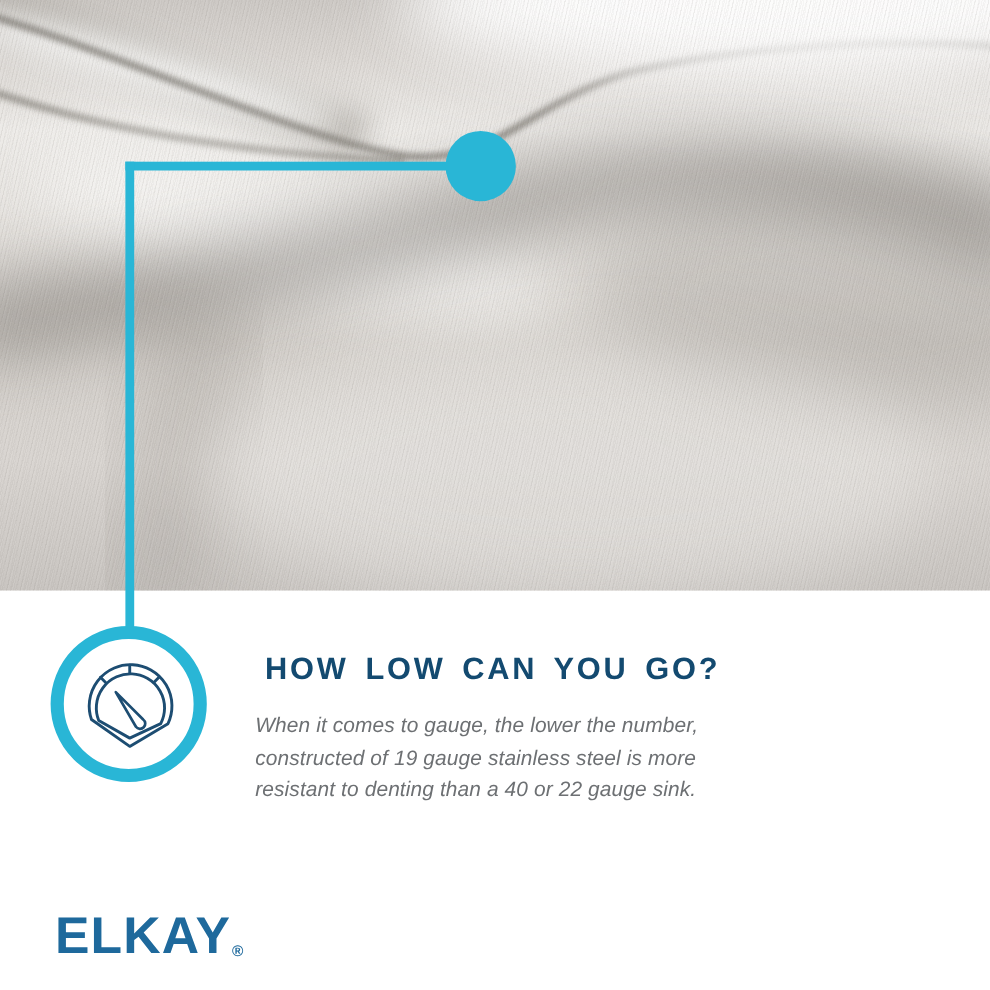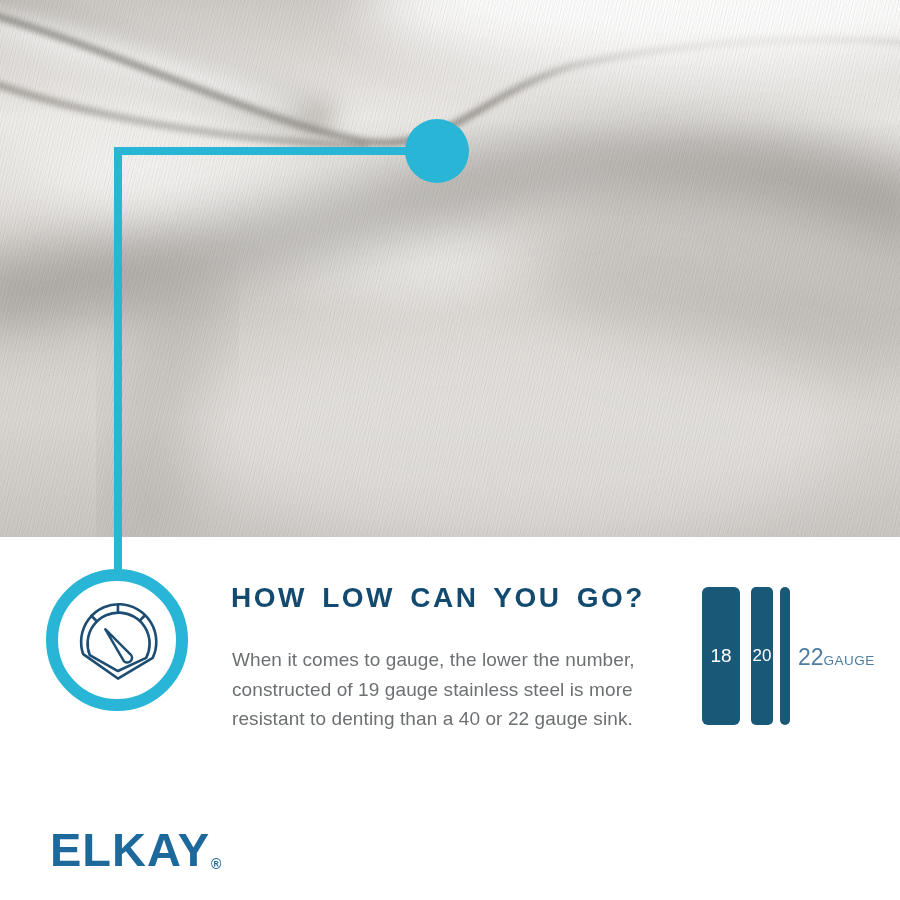--- a/index.html
+++ b/index.html
@@ -25,25 +25,25 @@
 
   
   .badge {
     position:absolute; left:46px; top:569px; width:142px; height:142px;
     box-sizing:border-box; border:12px solid #29b6d6; border-radius:50%;
     background:#ffffff; display:flex; align-items:center; justify-content:center;
   }
 
   
   .heading {
-    position:absolute; left:231px; top:582px; margin:0;
+    position:absolute; left:231px; top:582px; margin:10px;
     font-size:28px; font-weight:bold; letter-spacing:2.5px; word-spacing:5px;
     color:#134a70;
   }
-  .body { position:absolute; left:232px; top:645px; color:#6d7073; }
+  .body { position:absolute; left:232px; top:645px; color:#6d7073;font-style:italic; }
   .body .line { font-size:19px; line-height:29.5px; white-space:nowrap; letter-spacing:0.1px; }
 
   
   .bars { position:absolute; left:702px; top:587px; width:170px; height:138px; }
   .bar {
     position:absolute; top:0; height:138px; background:#1a5878;
     display:flex; align-items:center; justify-content:center; color:#ffffff;
   }
   .bar-18 { left:0;    width:38px; border-radius:6px; font-size:19px; }
   .bar-20 { left:49px; width:22px; border-radius:5px; font-size:17px; }
@@ -127,31 +127,18 @@
     </svg>
   </div>
 
   <h1 class="heading">HOW LOW CAN YOU GO?</h1>
   <div class="body">
     <div class="line">When it comes to gauge, the lower the number,</div>
     <div class="line">constructed of 19 gauge stainless steel is more</div>
     <div class="line">resistant to denting than a 40 or 22 gauge sink.</div>
   </div>
 
-  <div class="bars">
-    <div class="bar bar-18">
-      <span>18</span>
-    </div>
-    <div class="bar bar-20">
-      <span>20</span>
-    </div>
-    <div class="bar bar-22"></div>
-    <div class="bar-suffix">
-      <span class="suffix-num">22</span>
-        <span class="suffix-unit">GAUGE</span>
-    </div>
-  </div>
 
   <div class="brand">
     <span class="brand-name">ELKAY</span><span class="brand-reg">®</span>
   </div>
 
 </div>
 
 </body></html>

